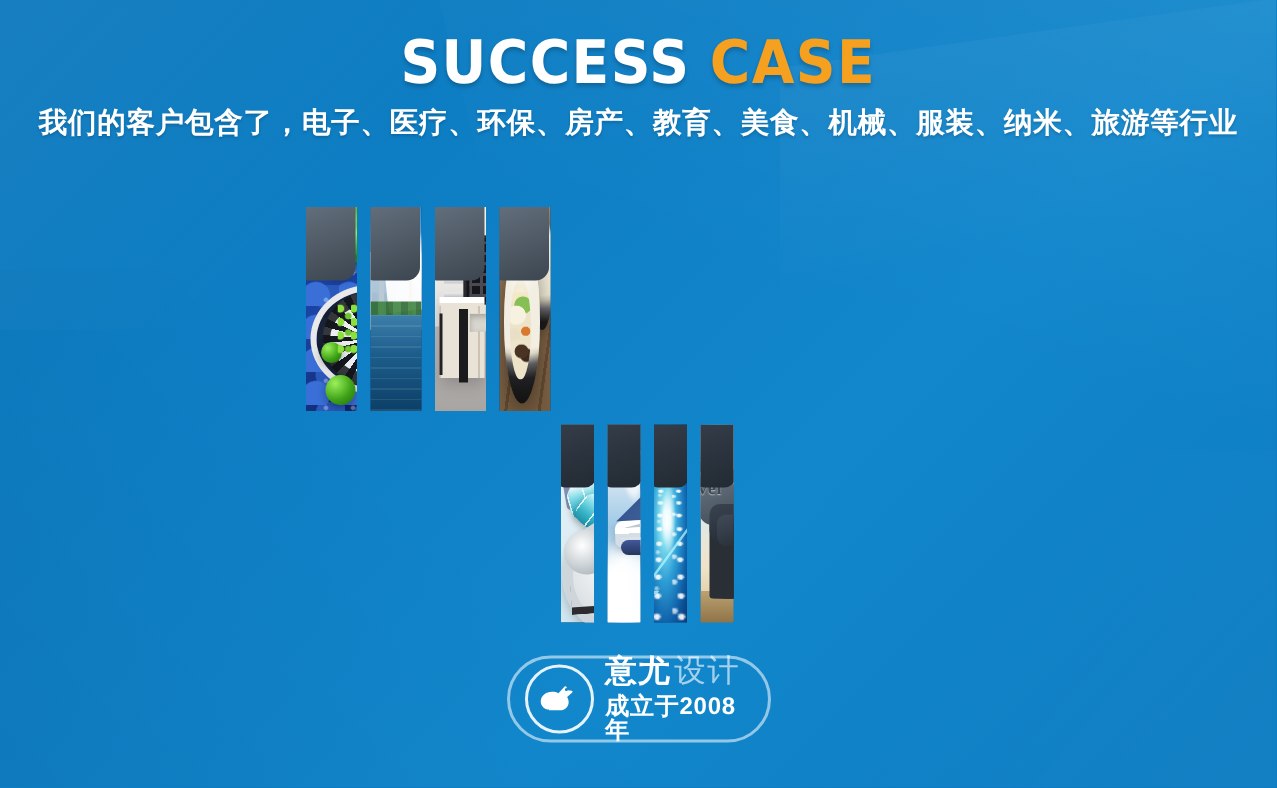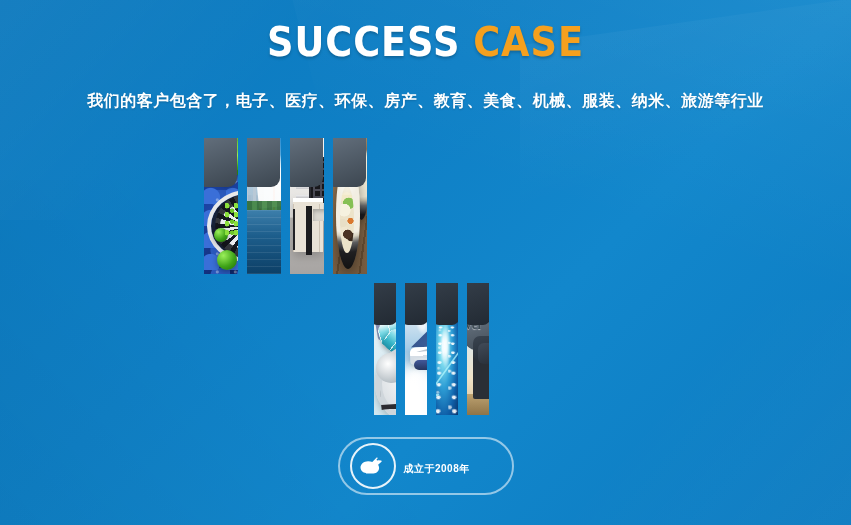--- a/index.html
+++ b/index.html
@@ -53,21 +53,21 @@
   .subline .dot{
     width:4px;height:4px;border-radius:50%;background:#ffffff;
     flex:0 0 auto;margin:0 6px;
   }
   .subline .cn{
     flex:0 0 auto;color:#ffffff;font-size:14px;font-weight:bold;
     letter-spacing:2px;padding:0 10px;white-space:nowrap;
   }
 
   .tagline{
-    margin-top:29px;color:#ffffff;font-size:16px;font-weight:bold;
+    margin-top:7px;color:#ffffff;font-size:19px;font-weight:bold;
     letter-spacing:.5px;white-space:nowrap;
     text-shadow:0 1px 2px rgba(0,0,0,.18);
   }
 
   
   .gallery{
     position:absolute;left:0;top:138px;width:851px;
     display:flex;flex-direction:column;gap:9px;
   }
   .row{display:flex;gap:9px;width:851px;}
@@ -312,21 +312,21 @@
   }
   .logo-mark{
     flex:0 0 auto;width:42px;height:42px;border-radius:50%;
     border:2px solid rgba(255,255,255,.9);
     display:flex;align-items:center;justify-content:center;margin-right:8px;
   }
   .logo-text{display:flex;flex-direction:column;line-height:1;}
   .logo-name{font-size:21px;font-weight:bold;letter-spacing:1px;white-space:nowrap;}
   .logo-name .n1{color:#ffffff;}
   .logo-name .n2{color:rgba(255,255,255,.62);font-weight:normal;margin-left:2px;}
-  .logo-since{margin-top:6px;font-size:10px;font-weight:bold;color:#ffffff;letter-spacing:.5px;}
+  .logo-since{margin-top:6px;font-size:16px;font-weight:bold;color:#ffffff;letter-spacing:.5px;}
 </style>
 </head>
 <body>
 
 <div class="stage">
 
   <div class="facet f1"></div>
   <div class="facet f2"></div>
   <div class="facet f3"></div>
   <div class="facet f4"></div>
@@ -463,17 +463,20 @@
   </div>
 
   <div class="logo">
     <div class="logo-mark">
       <svg width="30" height="30" viewBox="0 0 30 30">
         <path d="M8 22c-3 0-5.5-2.4-5.5-5.4 0-3.6 3.4-6.4 7.6-6.4 1.6 0 3 .3 4.2.9l4.1-4.4c.4-.4 1-.3 1.2.2l.9 2.3 2.6.3c.6.1.8.8.4 1.2l-3.4 3c.6 1 1 2.2 1 3.4 0 3-2.5 5.4-5.6 5.4H8z" fill="#ffffff"></path>
         <circle cx="19.6" cy="8.6" r="1" fill="#1080c6"></circle>
       </svg>
     </div>
     <div class="logo-text">
+      <div class="logo-name">
+        <span class="n1">意尤</span><span class="n2">设计</span>
+      </div>
       <div class="logo-since">成立于2008年</div>
     </div>
   </div>
 
 </div>
 
 </body></html>

